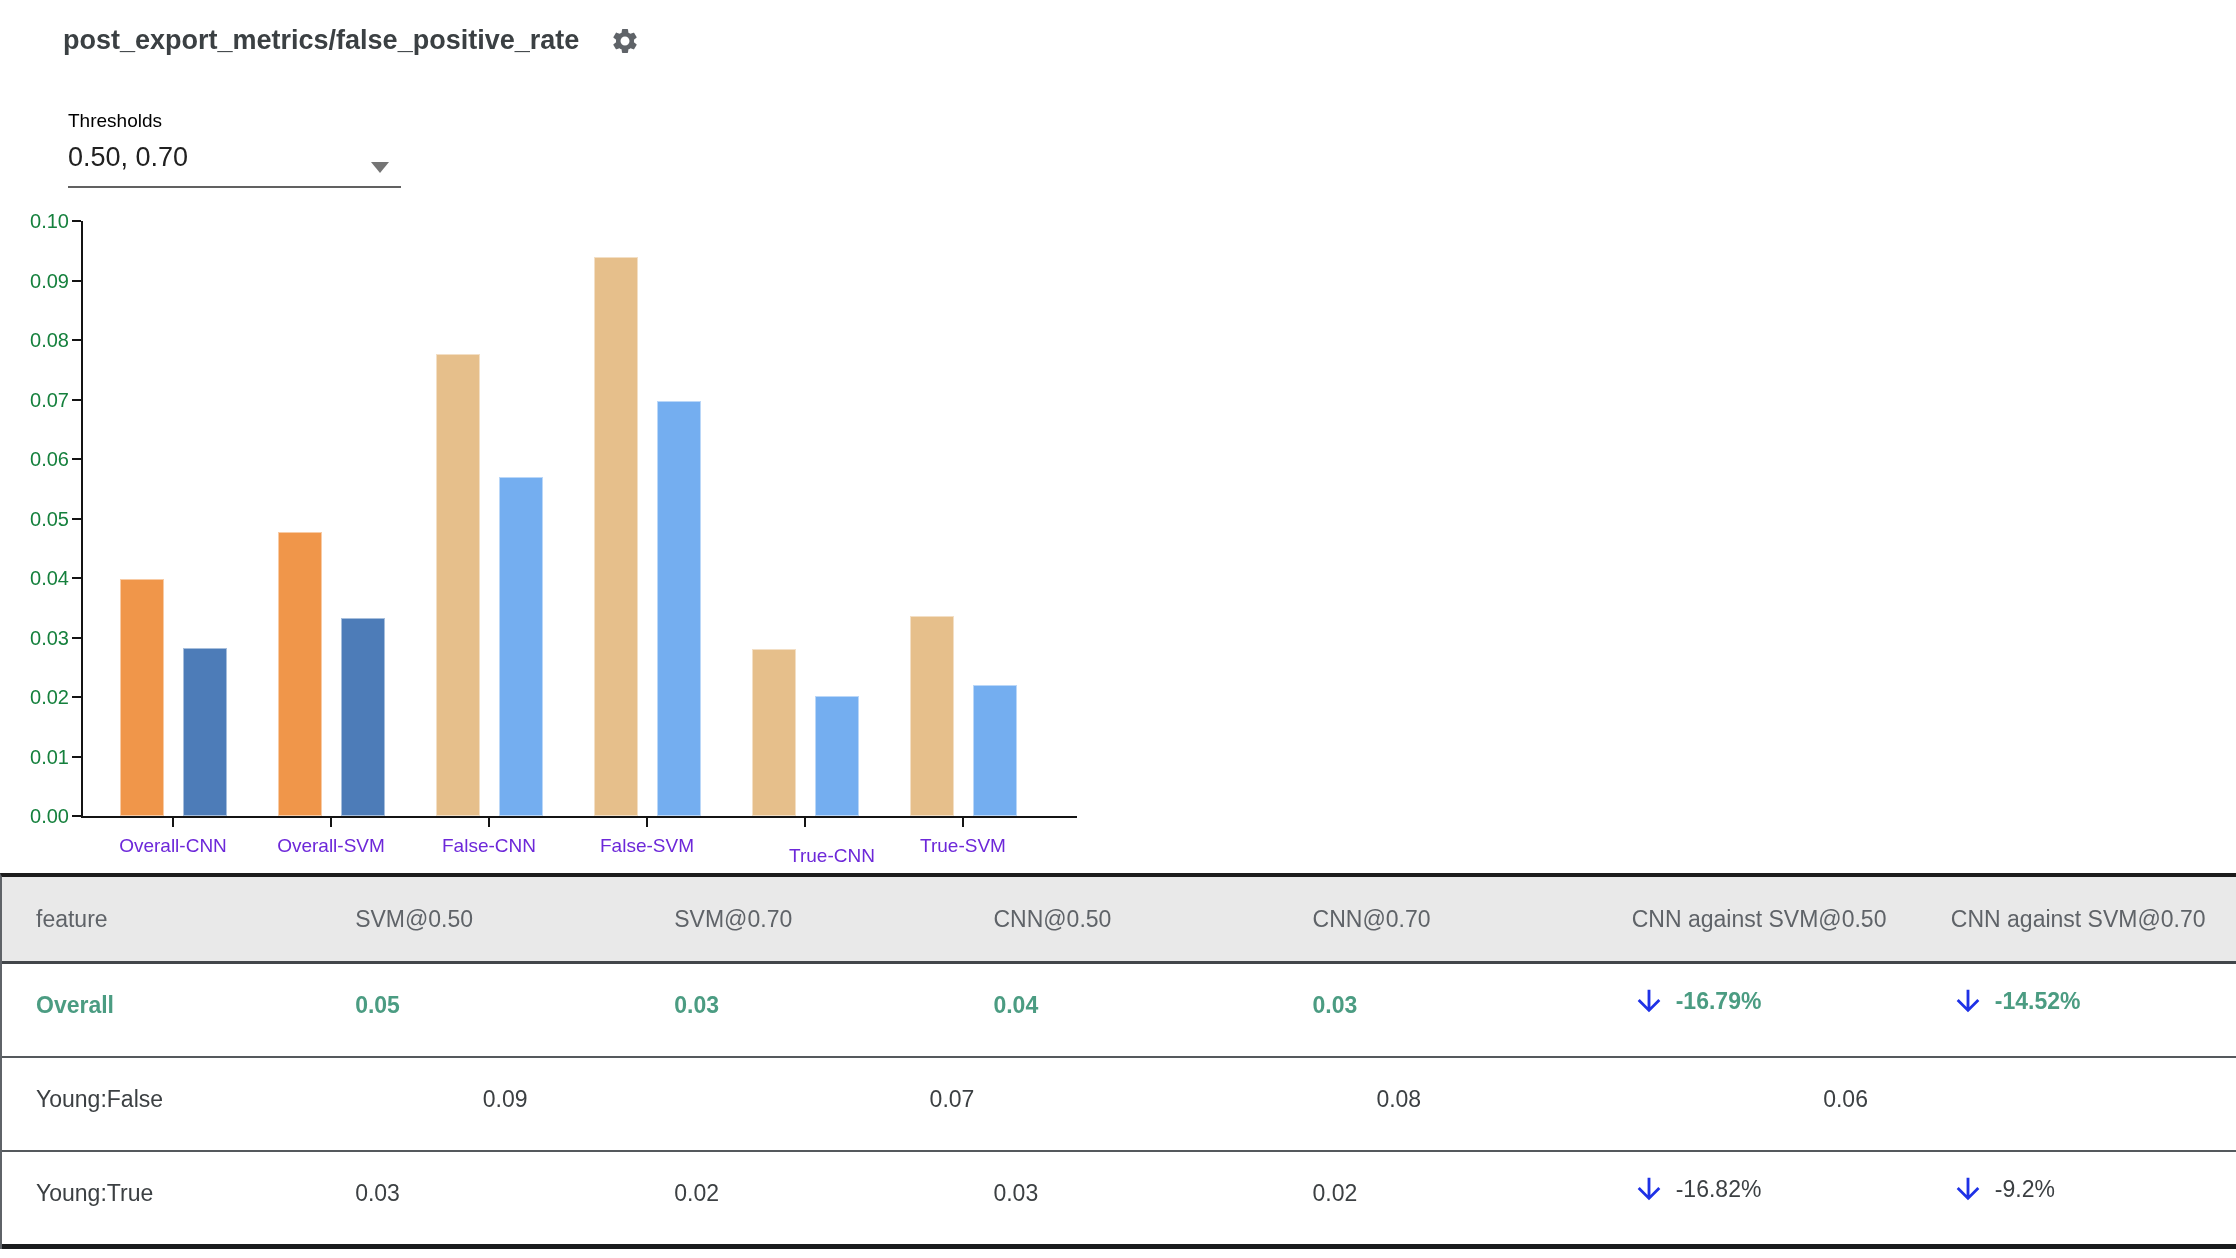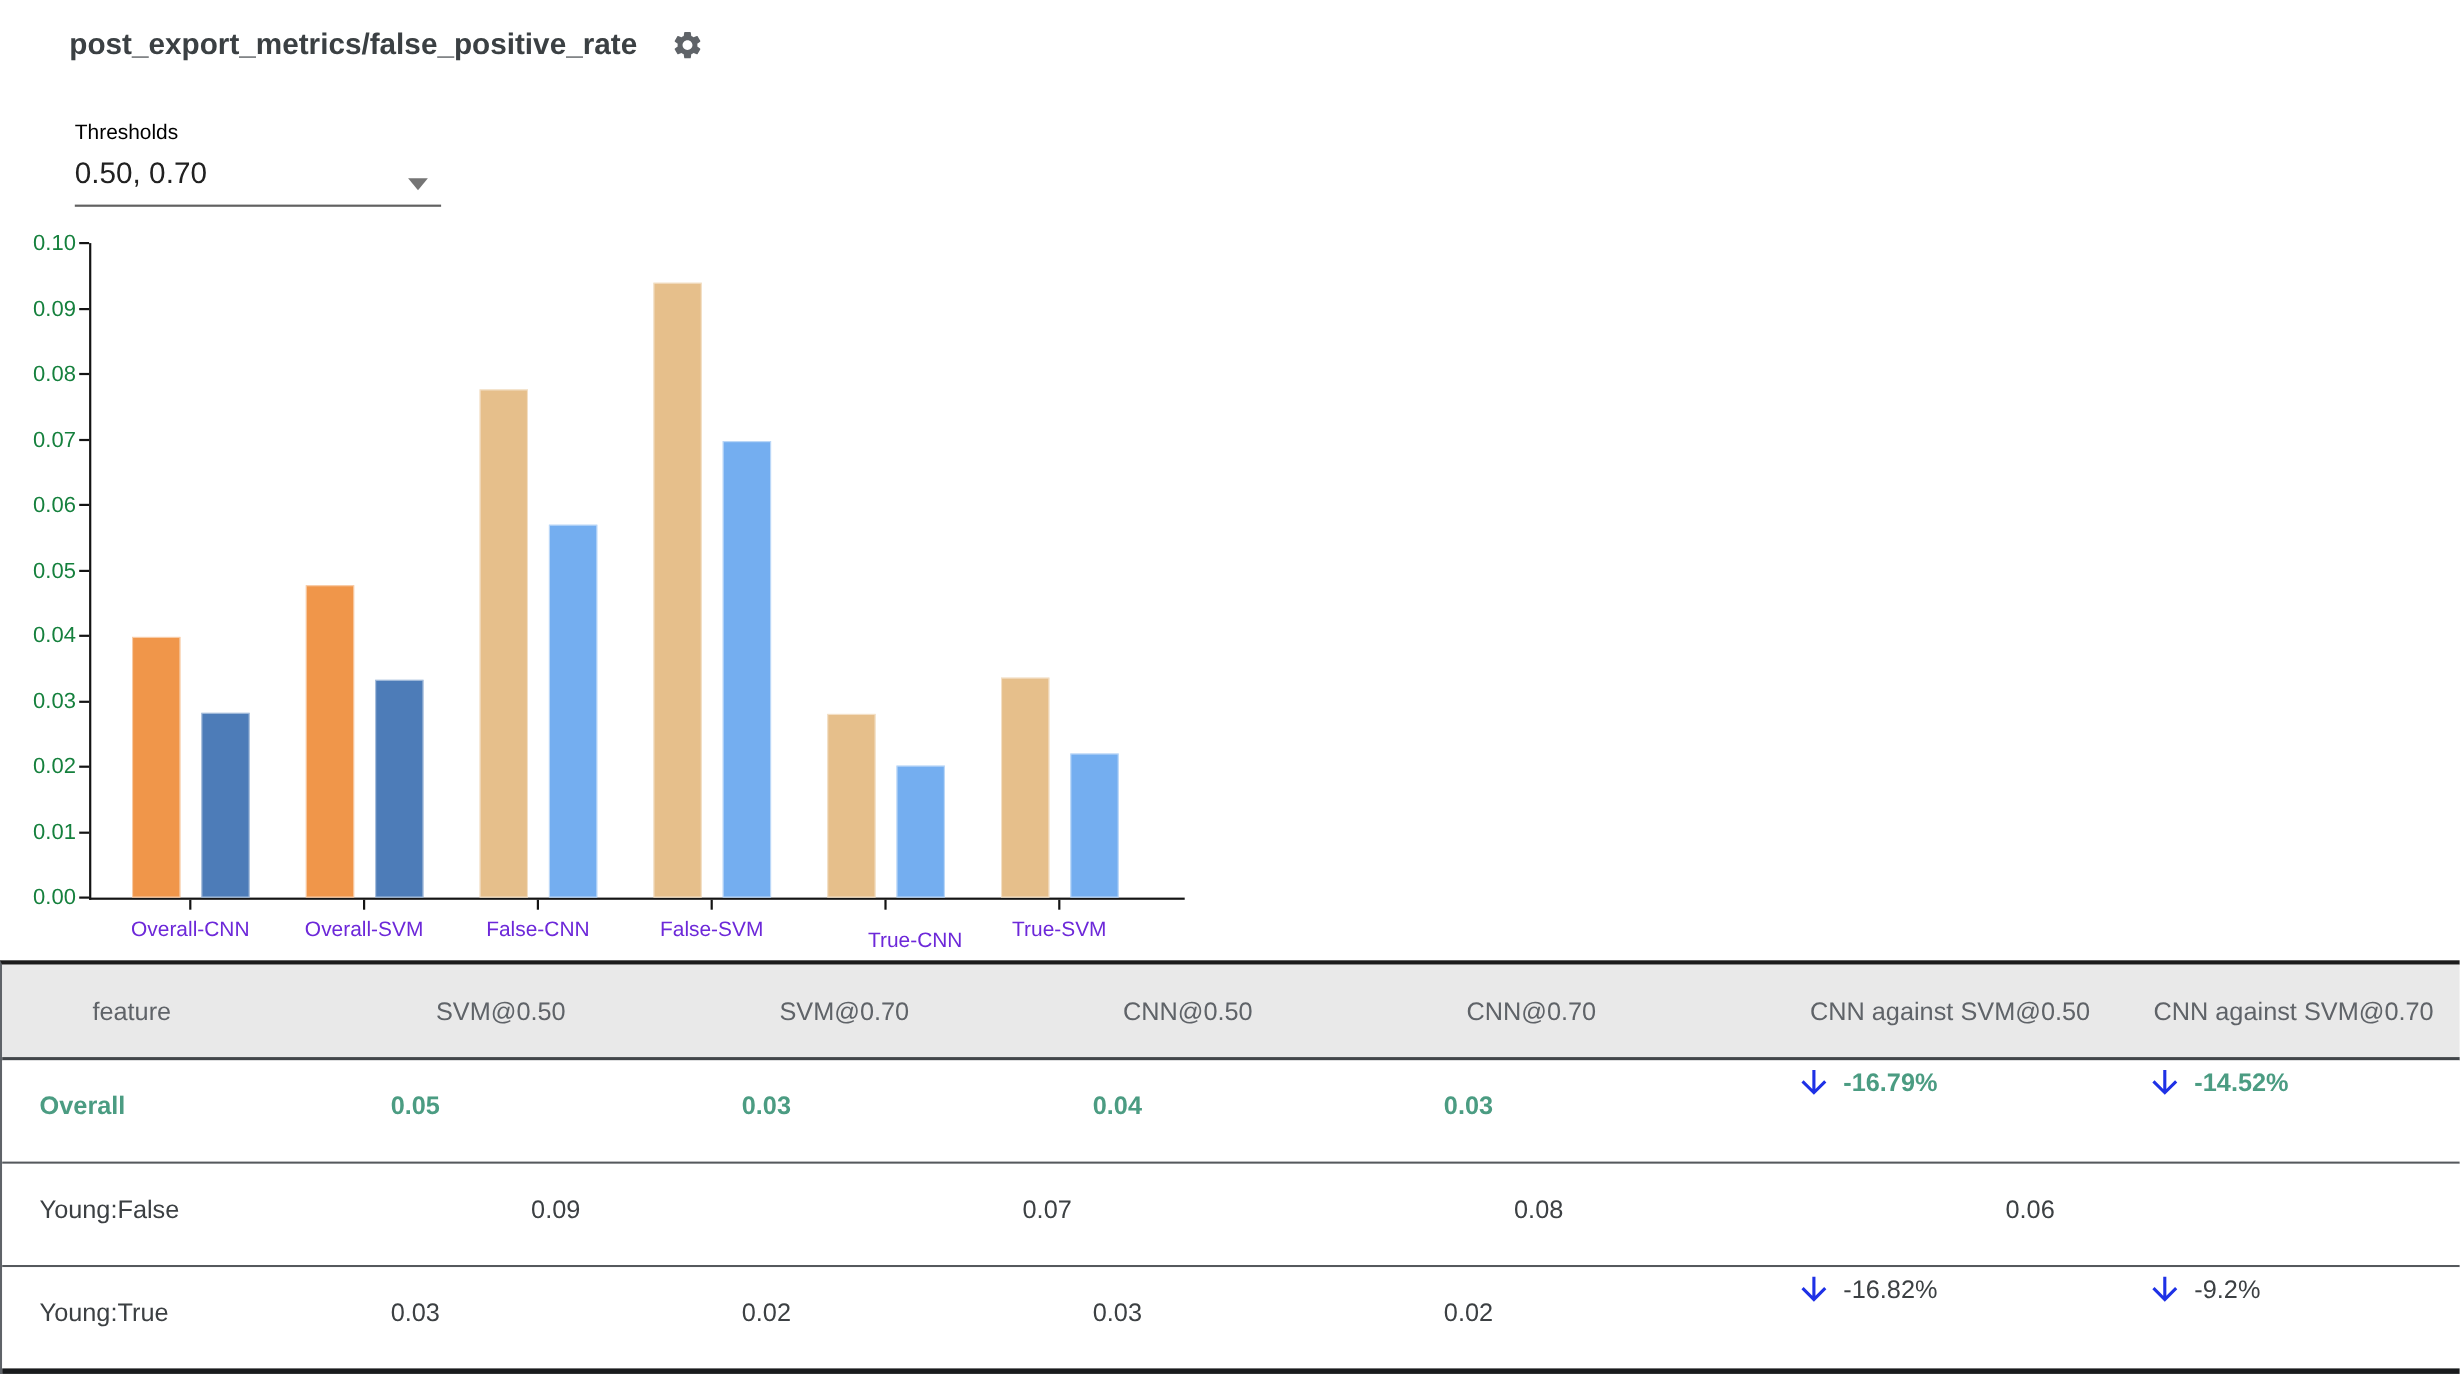--- a/index.html
+++ b/index.html
@@ -24,27 +24,27 @@
   .yaxis{position:absolute;left:0;top:0;width:2px;height:597px;background:#141414;}
   .xaxis{position:absolute;left:0;top:595px;width:996px;height:2px;background:#141414;}
   .ytick{position:absolute;left:-9px;width:9px;height:2px;background:#141414;}
   .ylabel{position:absolute;left:-70px;width:58px;text-align:right;font-size:20px;line-height:22px;color:#15803d;}
   .xtick{position:absolute;top:597px;width:2px;height:9px;background:#141414;}
   .xlabel{position:absolute;top:614px;width:170px;text-align:center;font-size:19px;color:#6d28d9;}
   .bar{position:absolute;bottom:0;width:44px;box-sizing:border-box;border:1.5px solid rgba(255,255,255,0.5);}
   
   .table{position:absolute;left:0;top:873px;width:2236px;box-sizing:border-box;
     border-top:4px solid #1c1c1c;border-left:2px solid #5f6368;}
-  .thead{height:84px;background:#e9e9e9;border-bottom:3px solid #42464a;display:flex;align-items:center;padding-left:48px;}
+  .thead{height:84px;background:#e9e9e9;border-bottom:3px solid #42464a;display:flex;align-items:center;}
   .trow{height:92px;border-bottom:2px solid #55595d;display:flex;background:#fff;}
   .trow.last{border-bottom:5px solid #191b1d;}
   .tcell{flex:1 1 0;box-sizing:border-box;padding-left:34px;font-size:23px;color:#3c4043;overflow:hidden;}
   .thead .tcell{color:#5f6368;padding-top:0;}
   .trow .tcell{padding-top:28px;}
-  .tcell.delta{padding-top:3px;}
+  .tcell.delta{padding-top:20px;}
   .delta-wrap{display:flex;align-items:center;gap:10px;}
   .hl{color:#4b9c82;font-weight:bold;}
   .arrow-icon{flex:0 0 auto;}
 </style>
 </head>
 <body>
 
 <div class="title">post_export_metrics/false_positive_rate</div>
 <div class="gear">
   <svg viewBox="0 0 24 24" fill="#5f6368">

